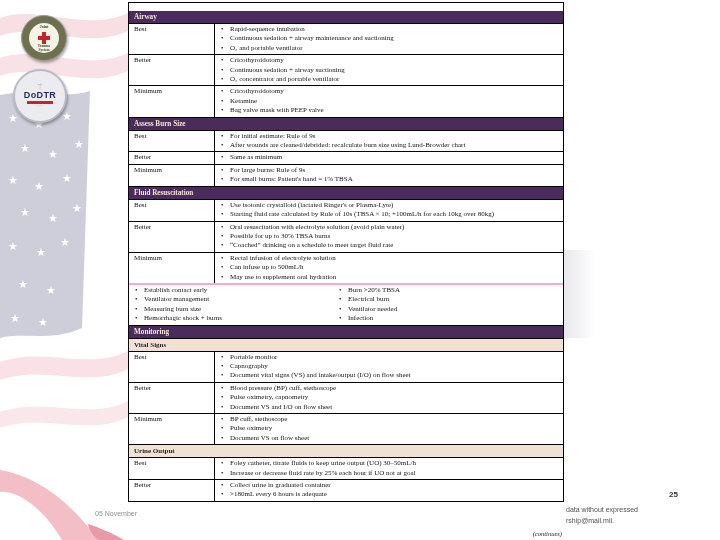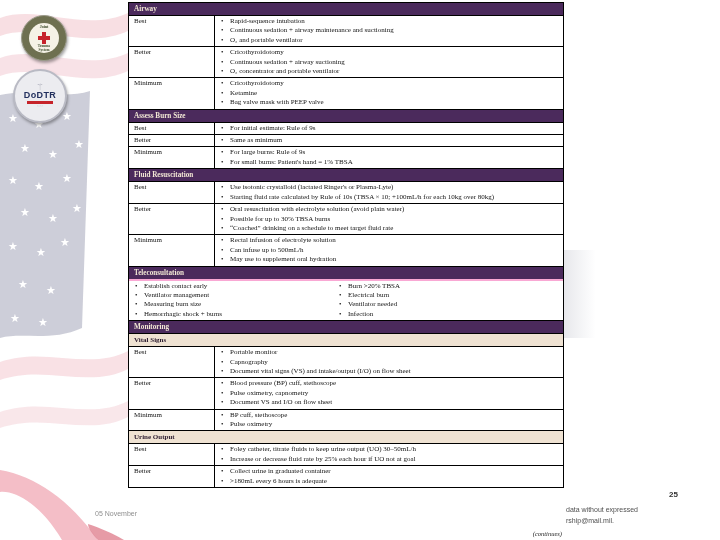--- a/index.html
+++ b/index.html
@@ -27,21 +27,21 @@
     font-size:9px;color:#23305e;letter-spacing:.4px;}
   .dodtr-bar{width:26px;height:3px;background:#c6232a;margin:1px 0;}
   .dodtr-sub{font-size:3.4px;color:#6a6a74;text-align:center;line-height:3.8px;width:34px;}
   
   .burn-table{
     position:absolute;left:128px;top:2px;width:434px;background:#fff;
     border:1px solid #000;font-size:7px;line-height:9.4px;color:#141414;
   }
   .sec-h{background:var(--purple,#4b2a5c);color:var(--cream,#f2e8d5);font-weight:bold;
     font-size:7.2px;line-height:10px;padding:1px 0 1px 5px;border-top:1px solid #000;}
-  .sec-h:first-child{border-top:none;}
+  .sec-h:first-child{border-top:none;margin-top:8px;}
   .sub-h{background:var(--subhdr,#efe2d2);color:#2a1a2e;font-weight:bold;
     font-size:7px;line-height:10px;padding:1px 4px 1px 5px;border-top:1px solid #000;}
   .trow{display:flex;border-top:1px solid #000;justify-content:space-between;}
   .tlabel{flex:0 0 80px;width:80px;border-right:1px solid #000;padding:1px 0 1px 5px;}
   .tcontent{flex:1;padding:1px 2px 1px 0;}
   .bullet{position:relative;padding-left:15px;}
   .bullet::before{content:"\2022";position:absolute;left:6px;}
   .tele{display:flex;border-top:2px solid #f9a8d4;padding:1px 0;}
   .tele .col0{flex:0 0 47%;}
   .tele .col1{flex:1;}
@@ -143,20 +143,21 @@
         <div class="bullet">Cricothyroidotomy</div>
         <div class="bullet">Ketamine</div>
         <div class="bullet">Bag valve mask with PEEP valve</div>
       </div>
     </div>
     <div class="sec-h">Assess Burn Size</div>
     <div class="trow">
       <div class="tlabel">Best</div>
       <div class="tcontent">
         <div class="bullet">For initial estimate: Rule of 9s</div>
+        <div class="bullet">After wounds are cleaned/debrided: recalculate burn size using Lund-Browder chart</div>
       </div>
     </div>
     <div class="trow">
       <div class="tlabel">Better</div>
       <div class="tcontent">
         <div class="bullet">Same as minimum</div>
       </div>
     </div>
     <div class="trow">
       <div class="tlabel">Minimum</div>
@@ -182,21 +183,20 @@
       </div>
     </div>
     <div class="trow">
       <div class="tlabel">Minimum</div>
       <div class="tcontent">
         <div class="bullet">Rectal infusion of electrolyte solution</div>
         <div class="bullet">Can infuse up to 500mL/h</div>
         <div class="bullet">May use to supplement oral hydration</div>
       </div>
     </div>
-    <div class="sec-h">Teleconsultation</div>
     <div class="tele">
       <div class="col0">
         <div class="bullet">Establish contact early</div>
         <div class="bullet">Ventilator management</div>
         <div class="bullet">Measuring burn size</div>
         <div class="bullet">Hemorrhagic shock + burns</div>
       </div>
       <div class="col1">
         <div class="bullet">Burn &gt;20% TBSA</div>
         <div class="bullet">Electrical burn</div>
@@ -220,20 +220,21 @@
         <div class="bullet">Blood pressure (BP) cuff, stethoscope</div>
         <div class="bullet">Pulse oximetry, capnometry</div>
         <div class="bullet">Document VS and I/O on flow sheet</div>
       </div>
     </div>
     <div class="trow">
       <div class="tlabel">Minimum</div>
       <div class="tcontent">
         <div class="bullet">BP cuff, stethoscope</div>
         <div class="bullet">Pulse oximetry</div>
+        <div class="bullet">Document VS on flow sheet</div>
       </div>
     </div>
     <div class="sub-h">Urine Output</div>
     <div class="trow">
       <div class="tlabel">Best</div>
       <div class="tcontent">
         <div class="bullet">Foley catheter, titrate fluids to keep urine output (UO) 30–50mL/h</div>
         <div class="bullet">Increase or decrease fluid rate by 25% each hour if UO not at goal</div>
       </div>
     </div>

